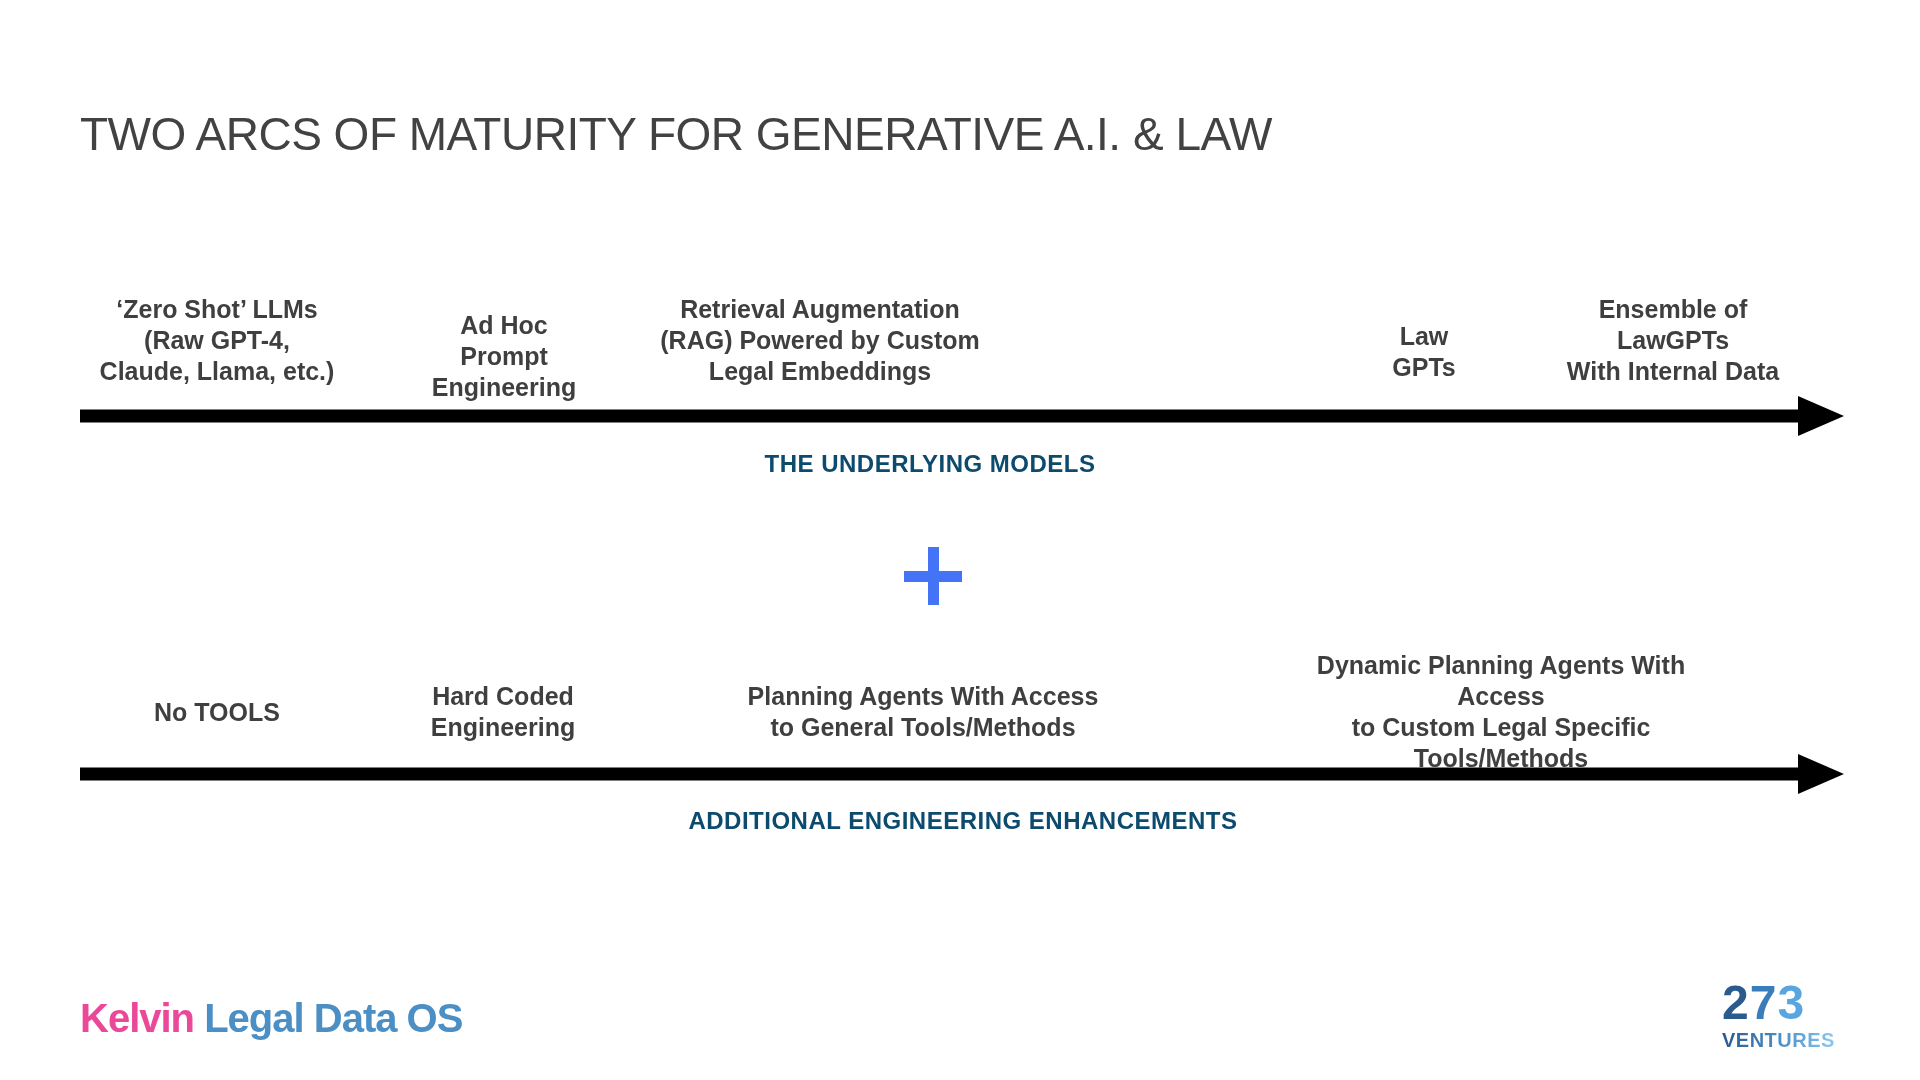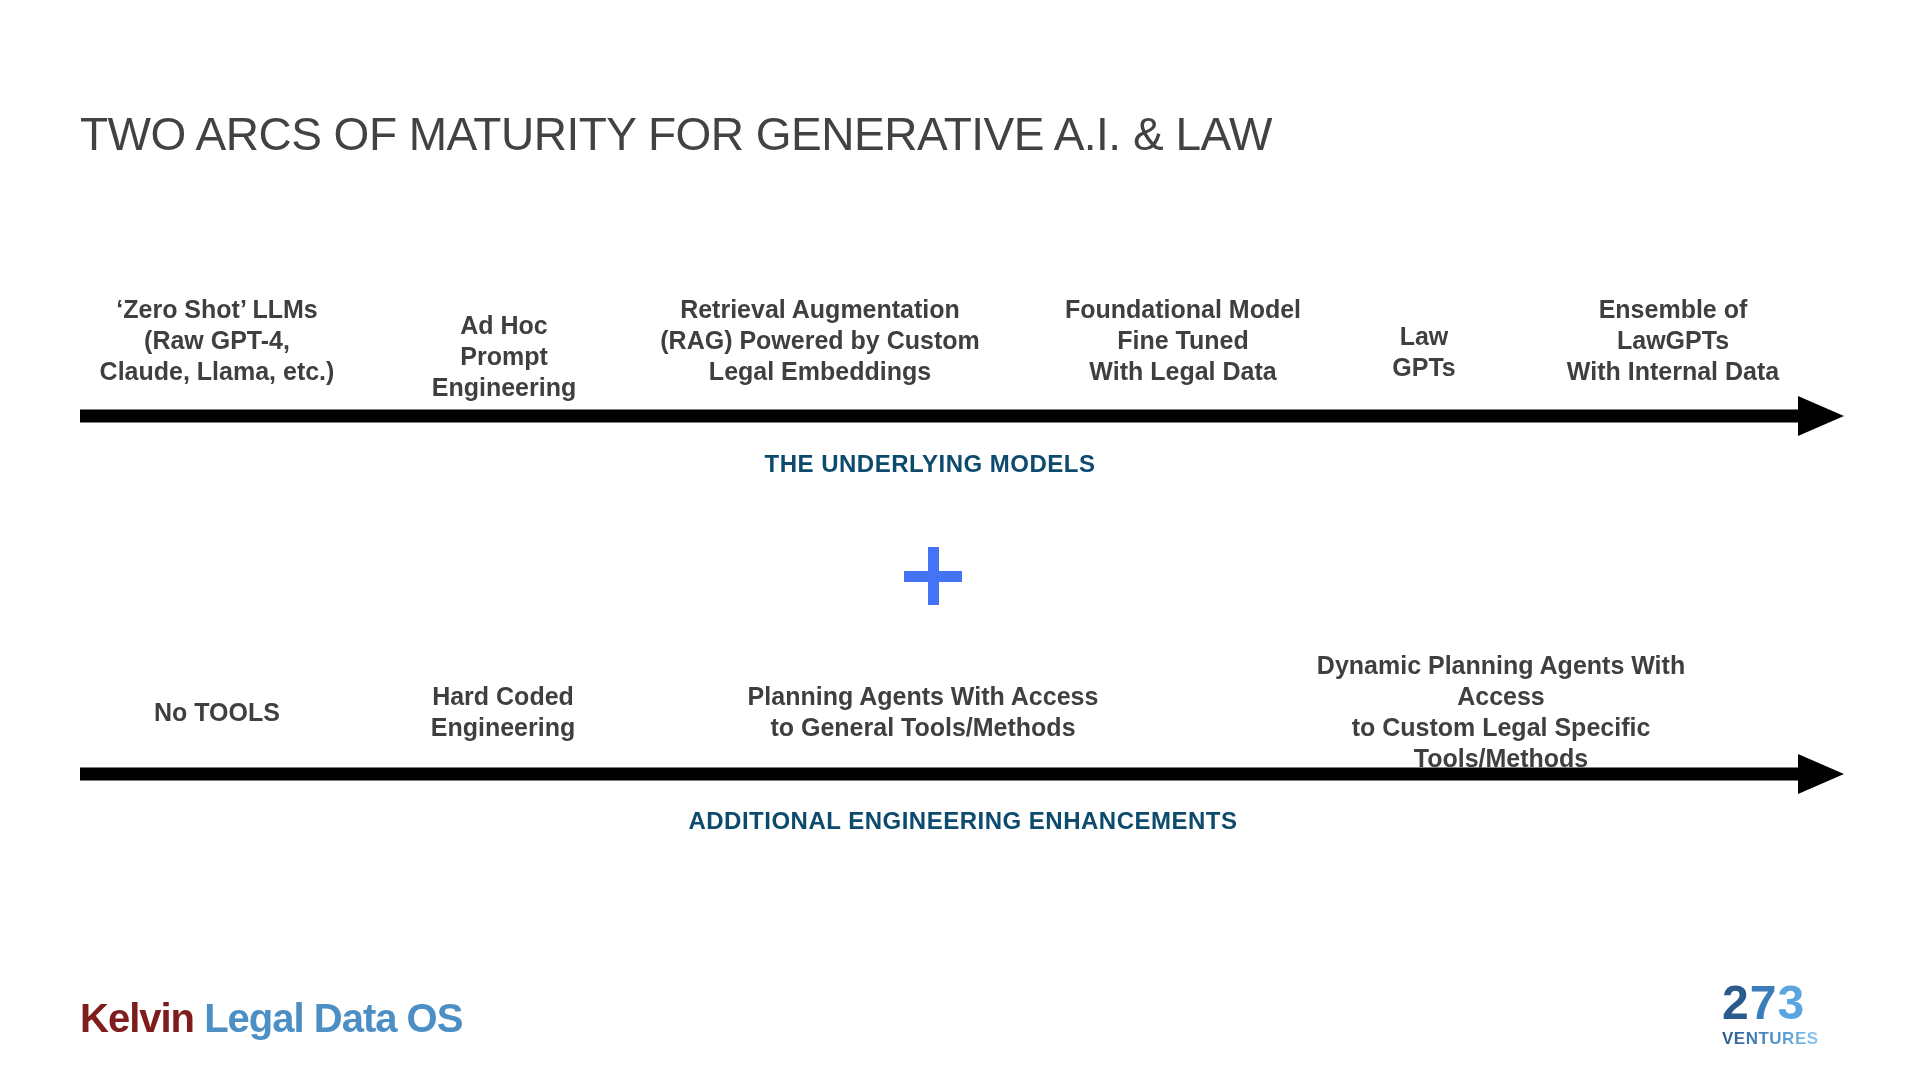--- a/index.html
+++ b/index.html
@@ -46,30 +46,30 @@
   .caption-bottom{left:963px;top:807px;}
 
   
   .plus{position:absolute;left:933px;top:576px;width:0;height:0;}
   .plus .ph,.plus .pv{position:absolute;background:#4573f5;}
   .plus .ph{width:58px;height:11px;left:-29px;top:-5.5px;}
   .plus .pv{width:11px;height:58px;left:-5.5px;top:-29px;}
 
   
   .kelvin{position:absolute;left:80px;top:996px;font-size:40px;font-weight:bold;letter-spacing:-1px;white-space:nowrap;}
-  .kelvin .k1{color:#7f1d1d;}
+  .kelvin .k1{color:#ec4899;}
   .kelvin .k2{color:#4b8fc5;}
 
   .v273{position:absolute;left:1722px;top:978px;text-align:left;}
   .v273 .num{font-size:48px;line-height:50px;font-weight:bold;letter-spacing:1px;display:block;}
   .v273 .num .d1{color:#2b5b8c;}
   .v273 .num .d2{color:#3b7cba;}
   .v273 .num .d3{color:#58a5df;}
   .v273 .name{
-    display:block;font-size:17px;font-weight:bold;letter-spacing:0.5px;margin-top:1px;
+    display:block;font-size:20px;font-weight:bold;letter-spacing:0.5px;margin-top:1px;
     color:#3b7cba;
     background:linear-gradient(90deg,#2a5a8c 0%,#4c93cc 55%,#8ec8ef 100%);
     -webkit-background-clip:text;background-clip:text;-webkit-text-fill-color:transparent;
   }
 </style>
 </head>
 <body>
 
 <div class="slide">
 
@@ -81,23 +81,20 @@
     <div class="row-top">
       <div class="stage ms1">‘Zero Shot’ LLMs
 (Raw GPT-4,
 Claude, Llama, etc.)</div>
       <div class="stage ms2">Ad Hoc
 Prompt
 Engineering</div>
       <div class="stage ms3">Retrieval Augmentation
 (RAG) Powered by Custom
 Legal Embeddings</div>
-      <div class="stage ms4">Foundational Model
-Fine Tuned
-With Legal Data</div>
       <div class="stage ms5">Law
 GPTs</div>
       <div class="stage ms6">Ensemble of LawGPTs
 With Internal Data</div>
     </div>
     <div class="arrow arrow-top">
       <div class="shaft"></div>
       <div class="head"></div>
     </div>
     <div class="caption caption-top">THE UNDERLYING MODELS</div>

